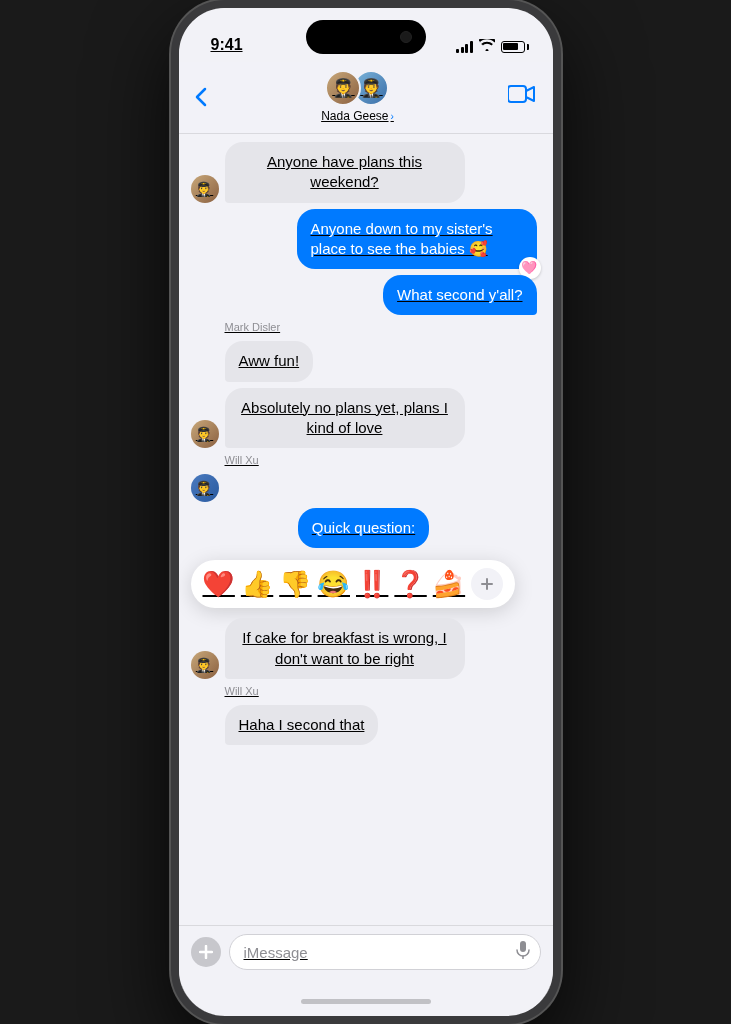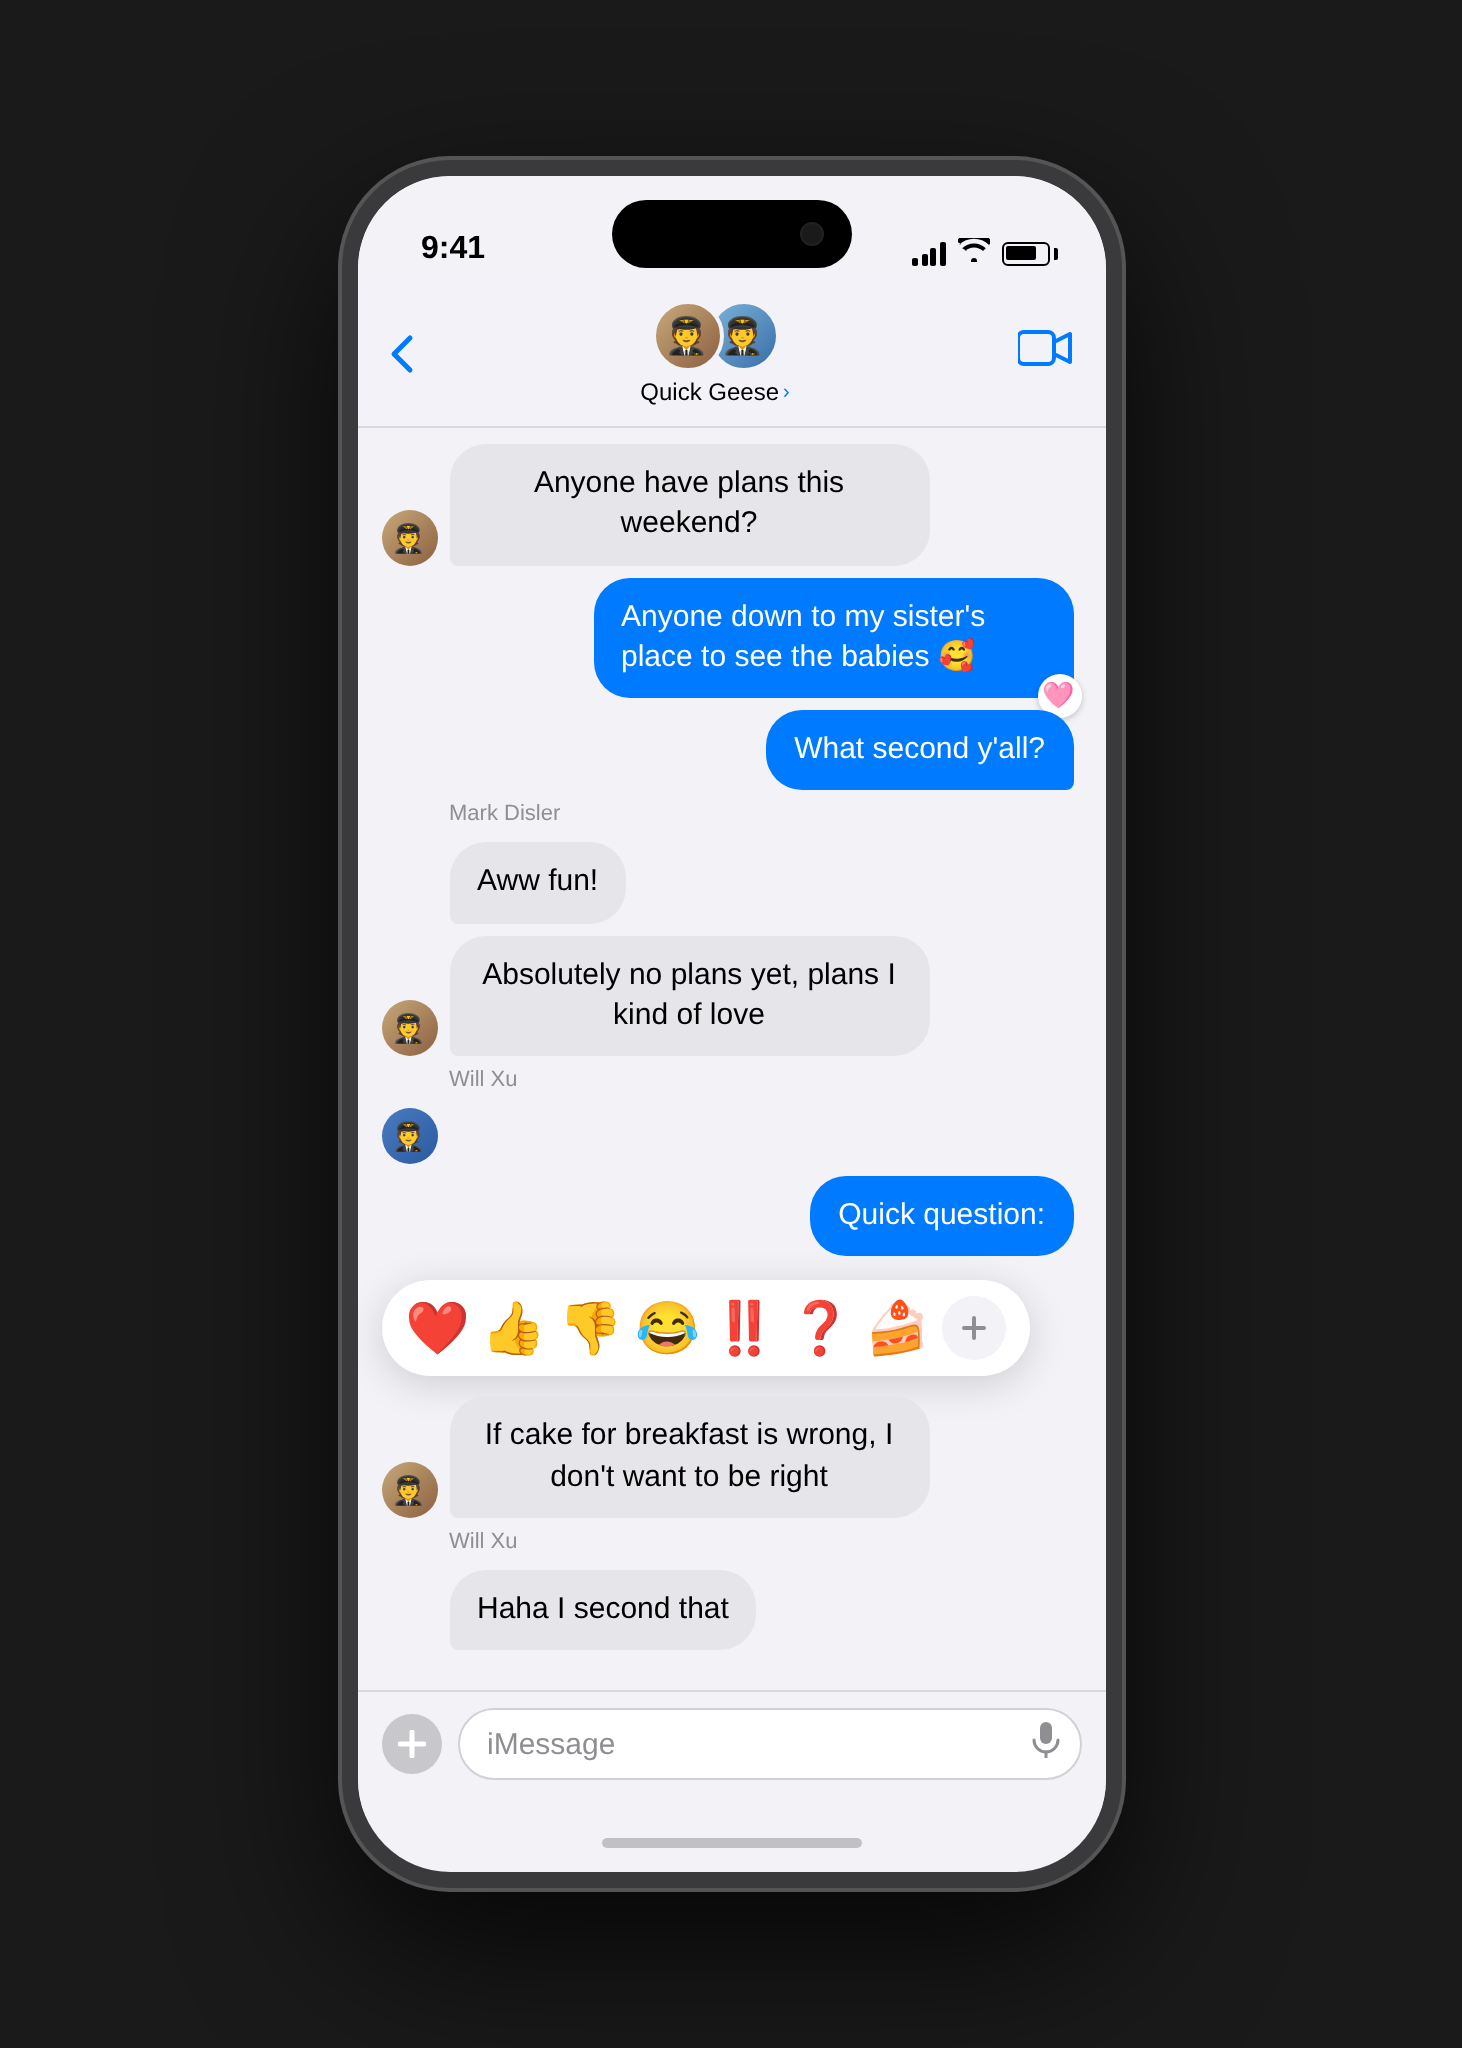--- a/index.html
+++ b/index.html
@@ -6,27 +6,28 @@
     body {
       background: #1a1a1a;
       display: flex;
       justify-content: center;
       align-items: center;
       min-height: 100vh;
       font-family: -apple-system, BlinkMacSystemFont, 'SF Pro Text', 'Helvetica Neue', sans-serif;
     }
     .phone-frame {
       width: 390px;
-      height: 864px;
+      height: 1024px;
       background: #f2f2f7;
       border-radius: 54px;
       border: 8px solid #3a3a3c;
       position: relative;
       overflow: hidden;
       box-shadow: 0 0 0 2px #555, 0 30px 80px rgba(0,0,0,0.8), inset 0 0 0 1px #666;
+      text-decoration: underline;
     }
     
     .phone-frame::before {
       content: '';
       position: absolute;
       left: -10px;
       top: 120px;
       width: 4px;
       height: 36px;
       background: #3a3a3c;
@@ -303,21 +304,21 @@
       border-radius: 50%;
       display: flex;
       align-items: center;
       justify-content: center;
       font-size: 18px;
       color: #8e8e93;
     }
     
     .quick-question-partial {
       display: flex;
-      justify-content: flex-end;
+      justify-content: center;
       margin-bottom: 2px;
     }
     .quick-question-partial .bubble {
       border-bottom-right-radius: 18px;
     }
     
     .input-bar {
       background: #f2f2f7;
       border-top: 1px solid rgba(0,0,0,0.1);
       padding: 8px 12px 16px;
@@ -410,21 +411,21 @@
         <svg width="12" height="20" viewBox="0 0 12 20">
             <path d="M10 2L2 10l8 8" stroke="#007aff" stroke-width="2.5" fill="none" stroke-linecap="round" stroke-linejoin="round"></path>
           </svg>
       </span>
       <div class="nav-center">
         <div class="nav-avatars">
           <div class="avatar avatar-1" style="background: linear-gradient(135deg, #c8a87a, #8b6040);">🧑‍✈️</div>
           <div class="avatar avatar-2" style="background: linear-gradient(135deg, #7ab3d9, #3a6ea8);">🧑‍✈️</div>
         </div>
         <div class="nav-title">
-          <span>Quick Geese</span>
+          <span>Nada Geese</span>
           <span class="nav-chevron">›</span>
         </div>
       </div>
       <span class="nav-video">
         <svg width="28" height="20" viewBox="0 0 28 20">
             <rect x="0" y="2" width="18" height="16" rx="3" fill="none" stroke="#007aff" stroke-width="2"></rect>
             <path d="M18 7l8-4v14l-8-4V7z" fill="none" stroke="#007aff" stroke-width="2" stroke-linejoin="round"></path>
           </svg>
       </span>
     </div>

